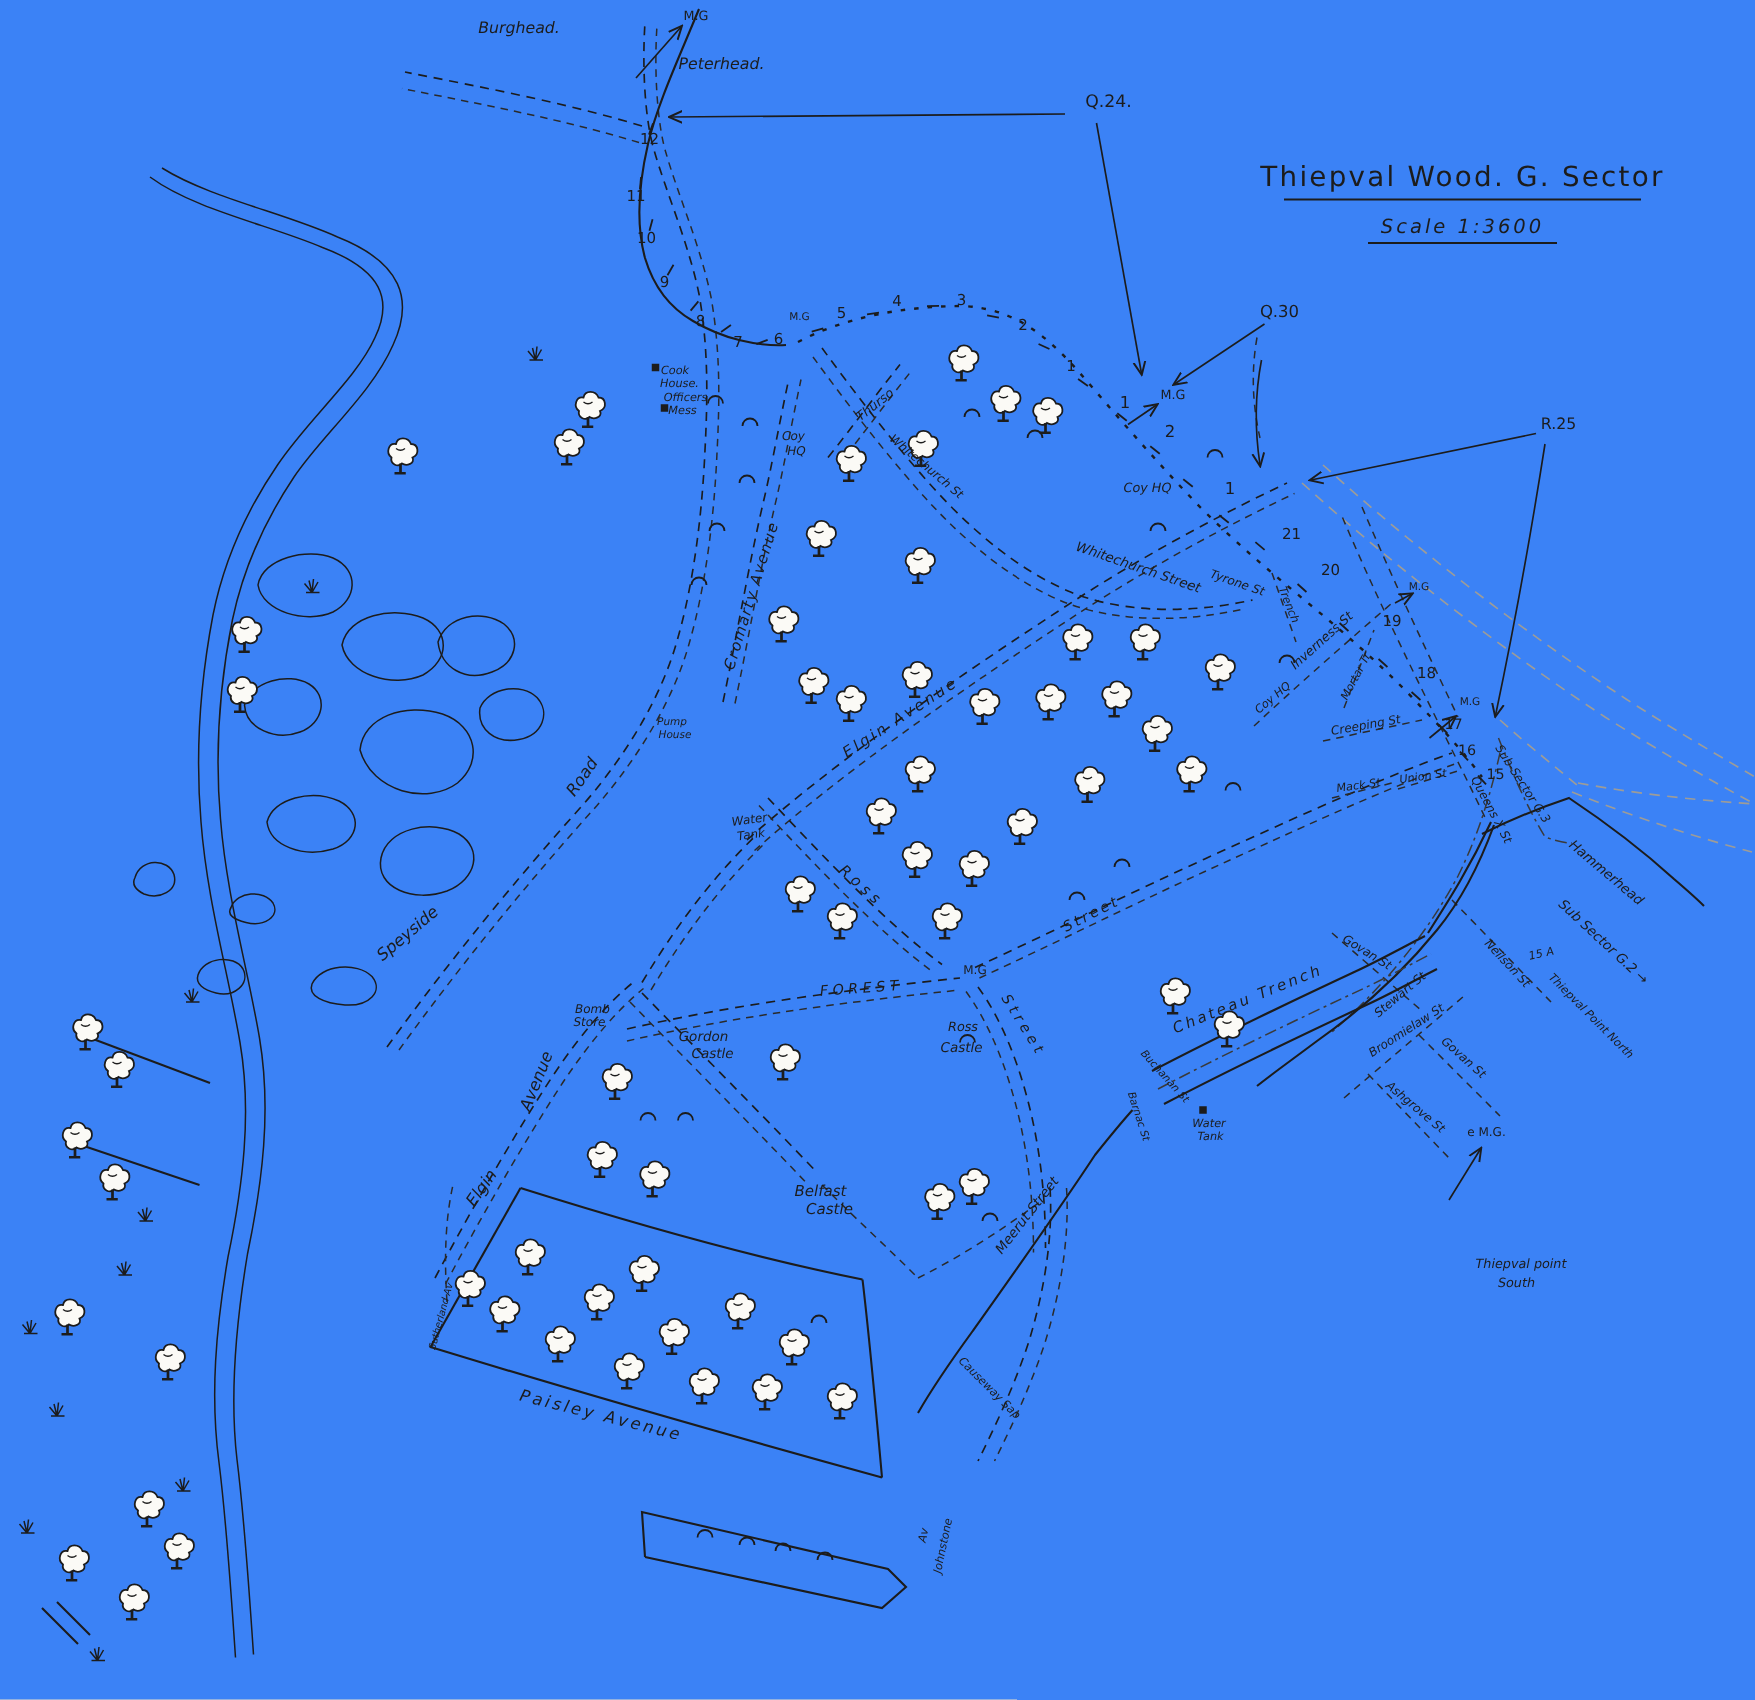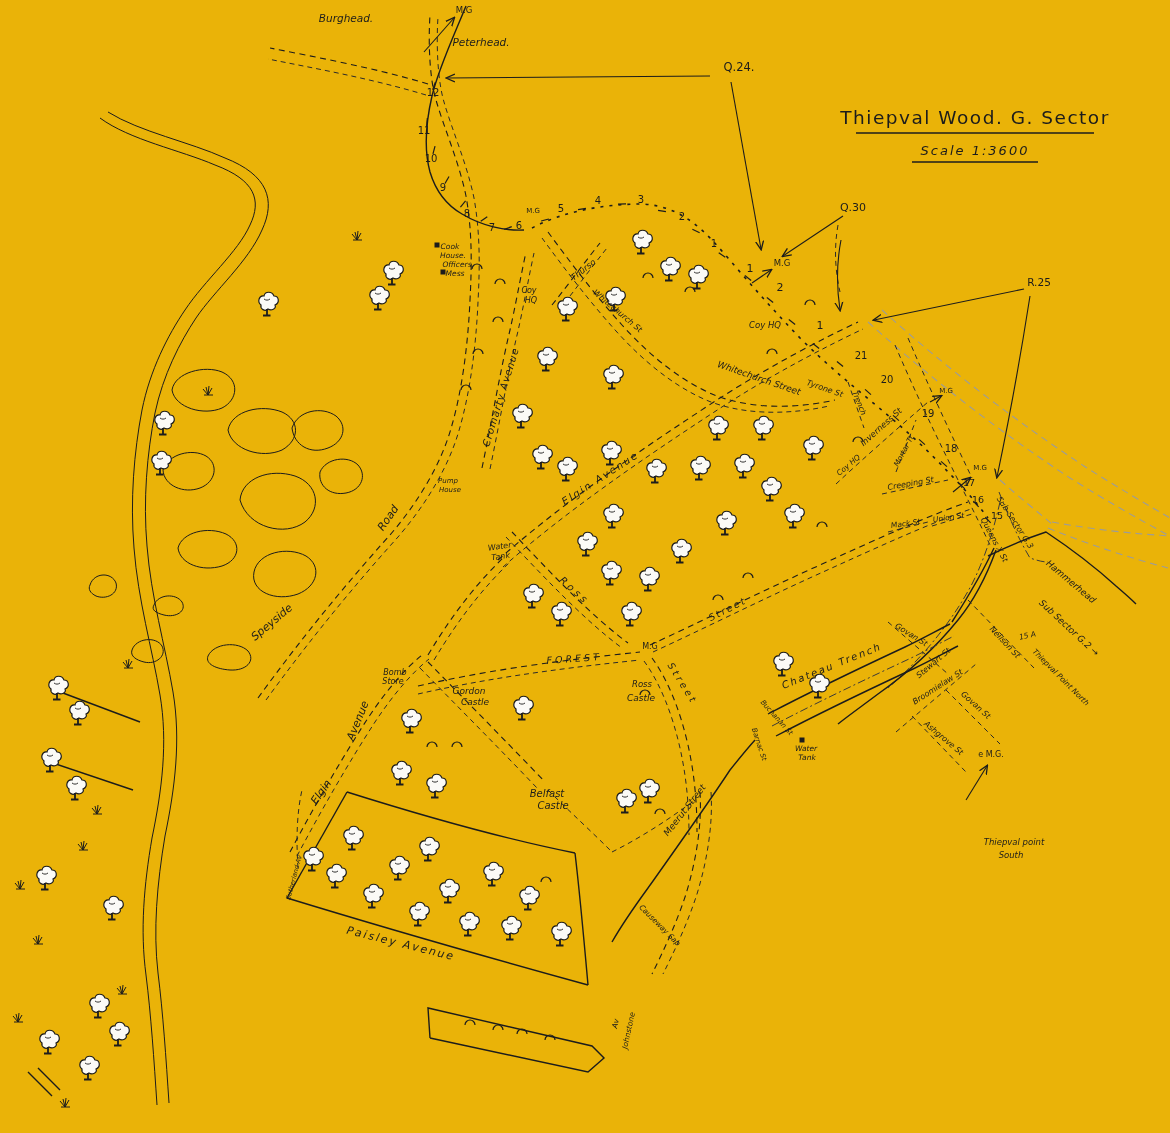--- a/index.html
+++ b/index.html
@@ -1,16 +1,16 @@
 <!DOCTYPE html>
 <html><head>
 <meta charset="utf-8">
 <style>
   html,body{margin:0;padding:0;background:#d8d6d0;}
-  #stage{width:1170px;height:1133px;background:#eab308;position:relative;overflow:hidden;}
+  #stage{width:1170px;height:1133px;background:#3b82f6;position:relative;overflow:hidden;}
   svg{display:block;}
   svg text{font-family:"DejaVu Sans",sans-serif;fill:#1c1c1c;text-anchor:middle;}
   .road{stroke:#1c1c1c;fill:none;stroke-width:1.1;stroke-dasharray:6 4.5;}
   .road2{stroke:#2a2a2a;fill:none;stroke-width:1;stroke-dasharray:5 4;}
   .solid{stroke:#1c1c1c;fill:none;stroke-width:1.4;}
   .thin{stroke:#1c1c1c;fill:none;stroke-width:1;}
   .dashdot{stroke:#3a3a3a;fill:none;stroke-width:1;stroke-dasharray:8 3 2 3;}
   .faded{stroke:#9d9c98;fill:none;stroke-width:1.1;stroke-dasharray:7 5;}
   .outpost{stroke:#1c1c1c;fill:none;stroke-width:1.6;stroke-dasharray:3 6;}
   .arrow{stroke:#1c1c1c;fill:none;stroke-width:1.1;}

